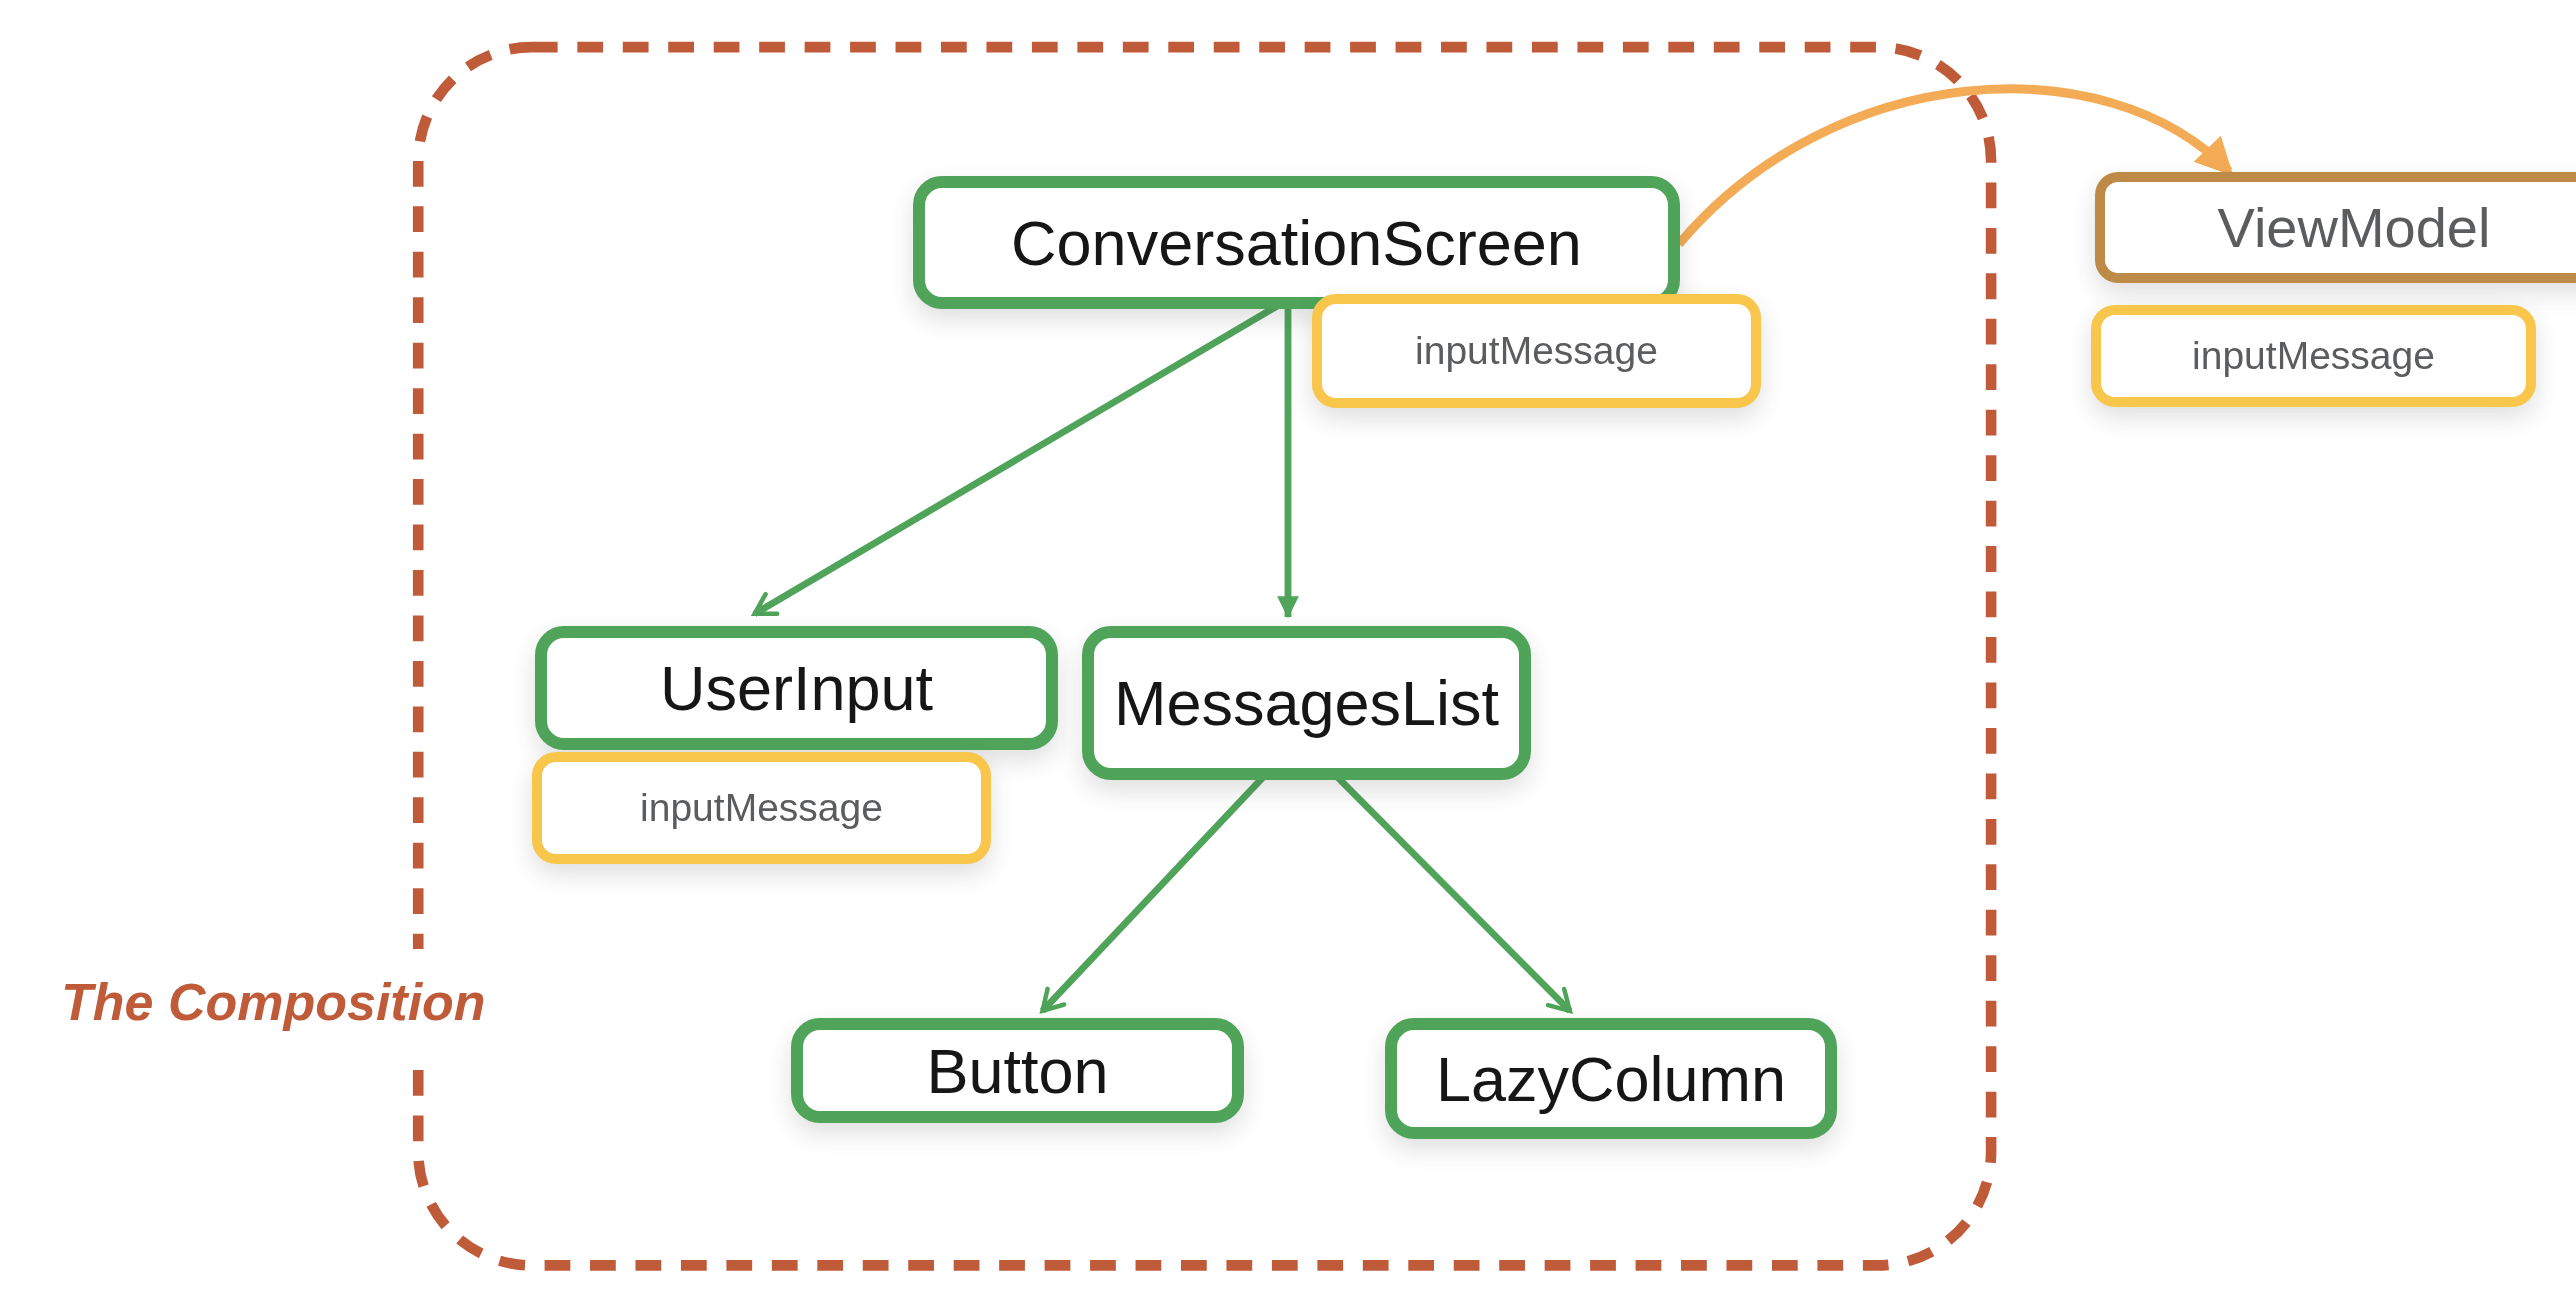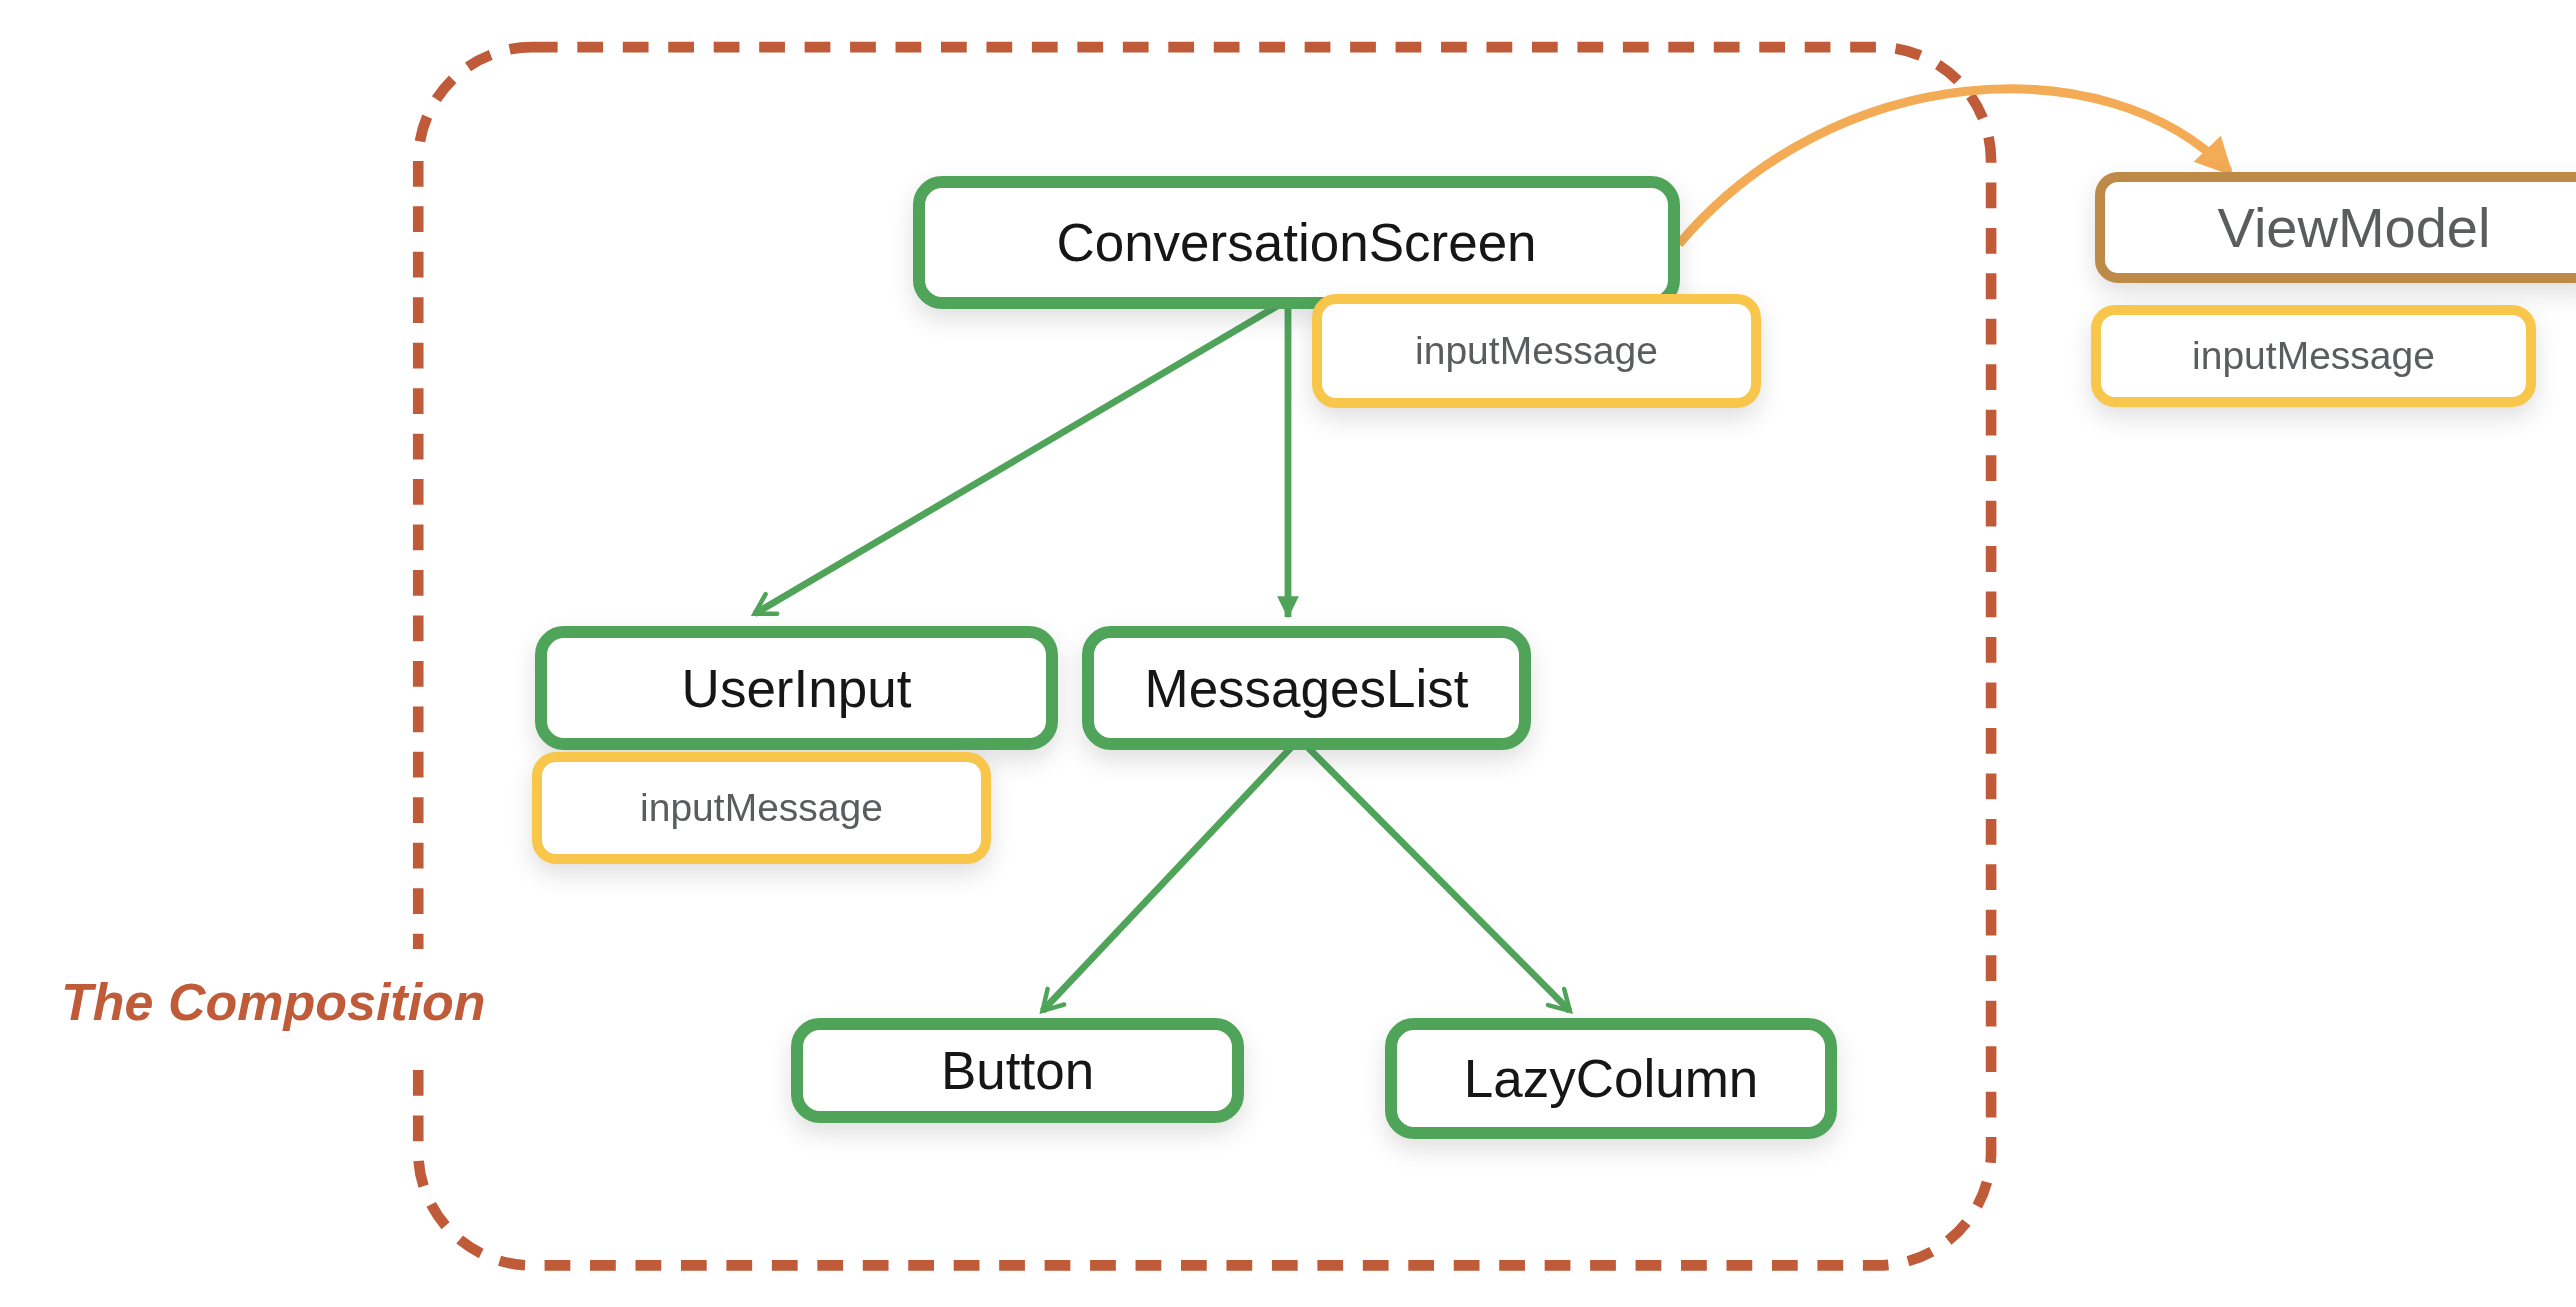--- a/index.html
+++ b/index.html
@@ -29,21 +29,21 @@
     background:#ffffff;
     z-index:2;
     box-shadow:0 10.6px 23px rgba(60,64,67,0.16);
   }
   .node .label{white-space:nowrap;}
 
   .composable{
     border:12px solid var(--green);
     border-radius:29px;
     color:var(--black-text);
-    font-size:53px;
+    font-size:63px;
   }
   .viewmodel{
     border:10.6px solid var(--brown);
     border-radius:23px;
     color:var(--gray-text);
     font-size:56px;
   }
   .state-badge{
     border:10.6px solid var(--yellow);
     border-radius:24px;
@@ -52,21 +52,21 @@
     z-index:3;
   }
 
   
   #conversation-screen{left:913px;top:176px;width:767px;height:133px;}
   #cs-state          {left:1312px;top:294px;width:449px;height:114px;}
   #view-model        {left:2085px;top:172px;width:518px;height:111px;margin-left:10px;}
   #vm-state          {left:2091px;top:305px;width:445px;height:102px;}
   #user-input        {left:535px; top:626px;width:523px;height:124px;}
   #ui-state          {left:532px; top:752px;width:459px;height:112px;}
-  #messages-list     {left:1082px;top:626px;width:449px;height:124px;}
+  #messages-list     {left:1082px;top:626px;width:449px;height:154px;}
   #button            {left:791px;top:1018px;width:453px;height:105px;}
   #lazy-column       {left:1367px;top:1018px;width:452px;height:121px;margin-left:18px;}
 
   .caption{
     position:absolute;
     left:61px;top:949px;width:606px;height:106px;
     line-height:106px;text-align:left;
     font-size:52px;font-weight:bold;
     color:var(--rust);
     background:#ffffff;

